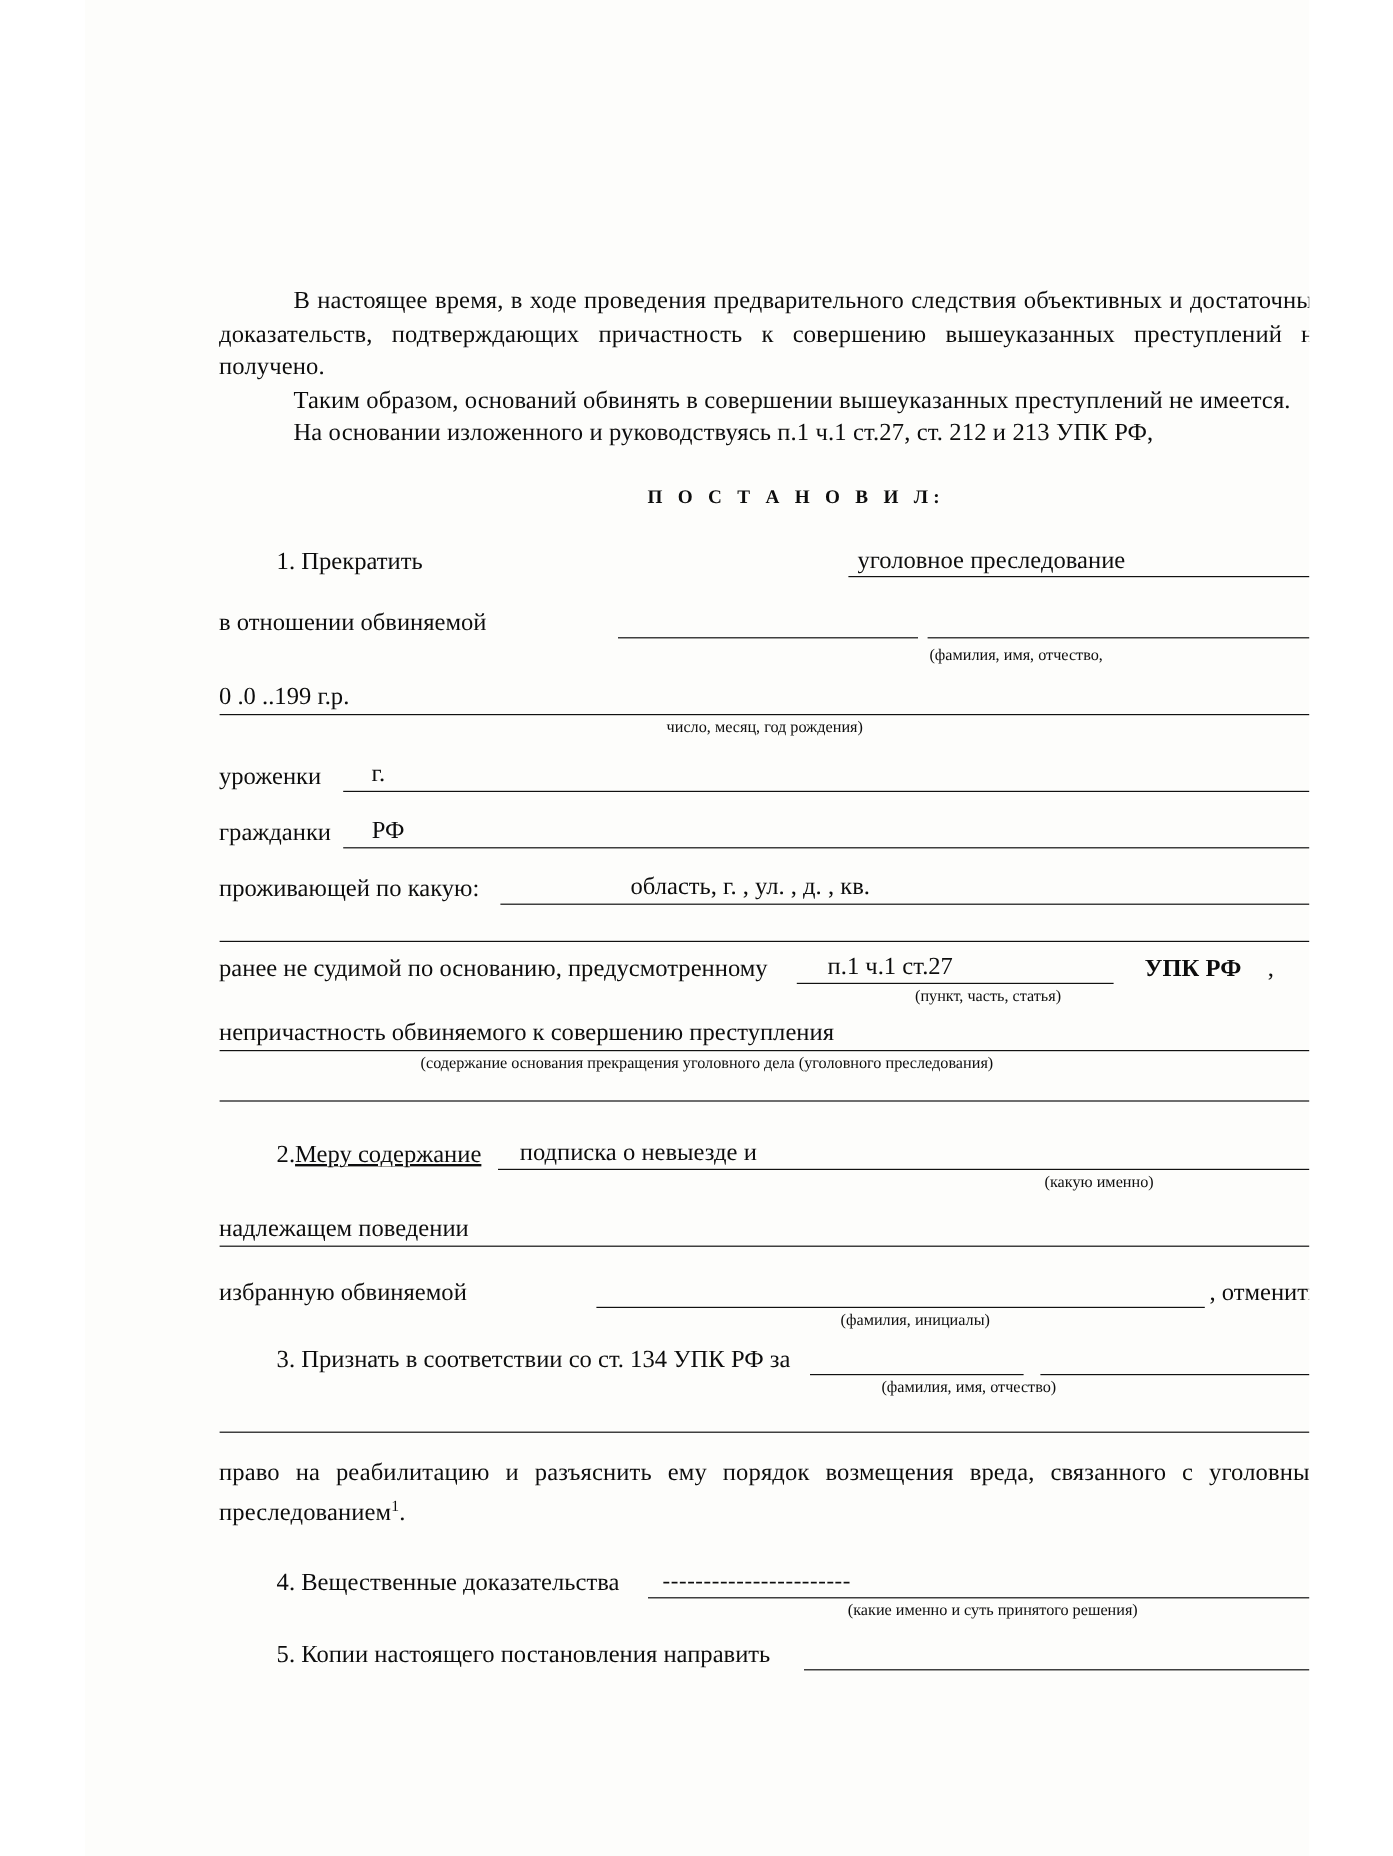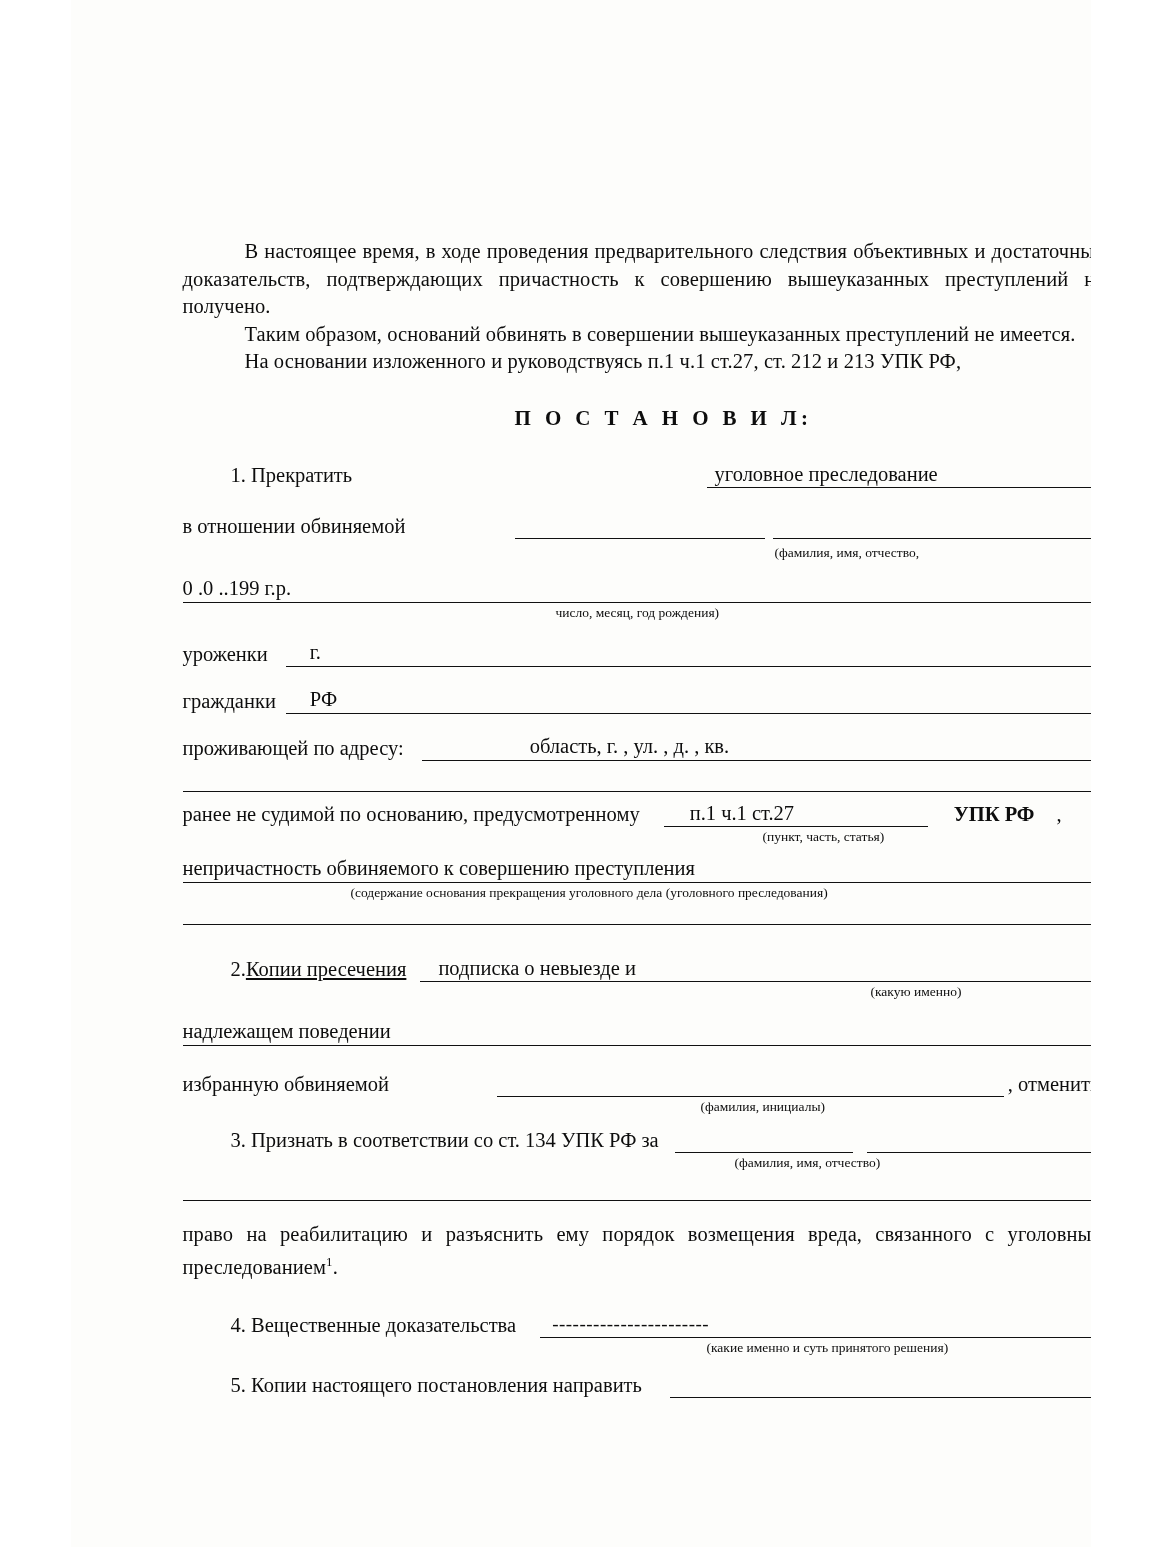--- a/index.html
+++ b/index.html
@@ -38,21 +38,21 @@
     text-align: justify;
     text-indent: 62px;
     margin: 0;
     letter-spacing: 0.1px;
   }
   .para.tight { text-indent: 62px; }
 
   
   .ruling-title {
     text-align: center;
-    font-size: 21px;
+    font-size: 16px;
     font-weight: bold;
     letter-spacing: 4.4px;
     margin: 30px 0 0 0;
     padding-left: 40px;
   }
 
   
   .row {
     position: relative;
     display: flex;
@@ -171,21 +171,21 @@
       <span class="lbl">гражданки</span>
       <span class="fill" style="margin-left:10px; position:relative;">
         <span style="position:absolute; left:24px; bottom:1px;">РФ</span>
       </span>
       <span class="lbl" style="padding-left:4px;">,</span>
     </div>
 
     <div class="spacer20"></div>
 
     <div class="row">
-      <span class="lbl">проживающей по адресу:</span>
+      <span class="lbl">проживающей по какую:</span>
       <span class="fill" style="margin-left:18px; position:relative;">
         <span style="position:absolute; left:108px; bottom:1px; white-space:nowrap;">область, г.            , ул.                  , д.    , кв.</span>
       </span>
     </div>
 
     <div class="spacer30"></div>
     <div class="rule"></div>
     <div class="spacer8"></div>
 
     <div class="row">
@@ -209,21 +209,21 @@
       <span class="cap-abs" style="left:168px; top:2px;">(содержание основания прекращения уголовного дела (уголовного преследования)</span>
     </div>
 
     <div class="spacer24"></div>
     <div class="rule"></div>
 
     <div class="spacer30"></div>
 
     <div class="row" style="padding-left:48px;">
       <span class="lbl">2. </span>
-      <span class="lbl" style="text-decoration:underline;">Копии пресечения</span>
+      <span class="lbl" style="text-decoration:underline;">Меру содержание</span>
       <span class="val" style="flex:1 1 auto; margin-left:14px; padding-left:18px;">подписка о невыезде и</span>
     </div>
     <div class="cap-row">
       <span class="cap-abs" style="left:688px; top:2px;">(какую именно)</span>
     </div>
 
     <div class="spacer20"></div>
 
     <div class="row">
       <span class="fill" style="position:relative;">

